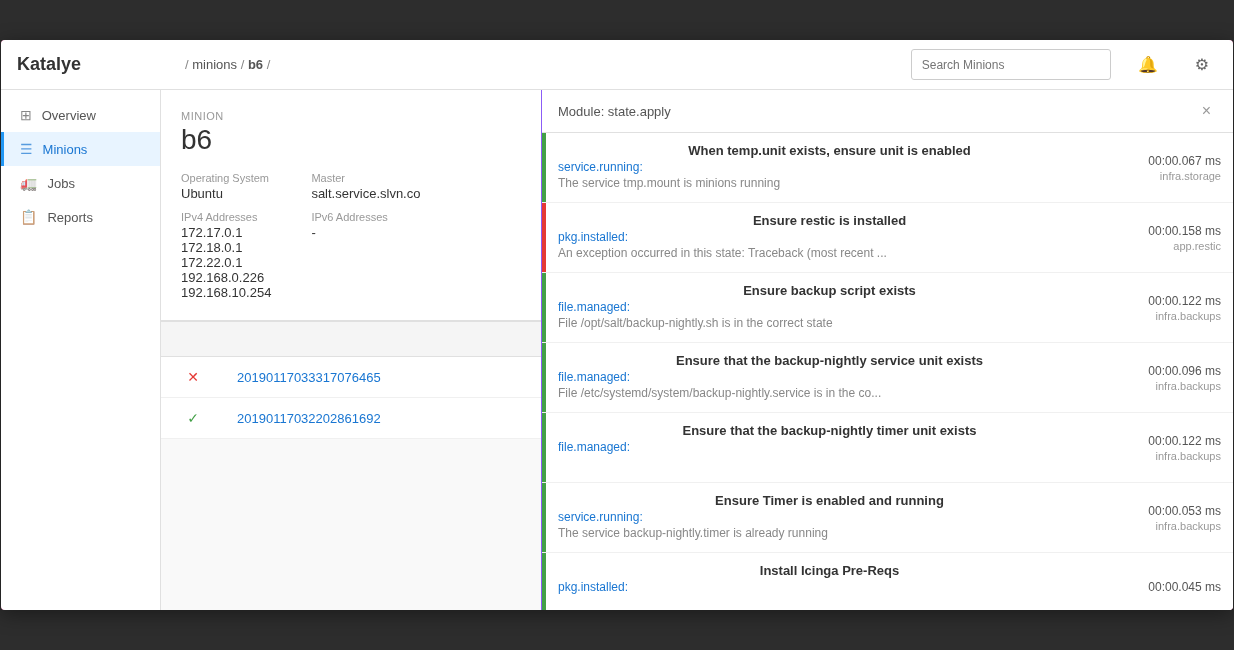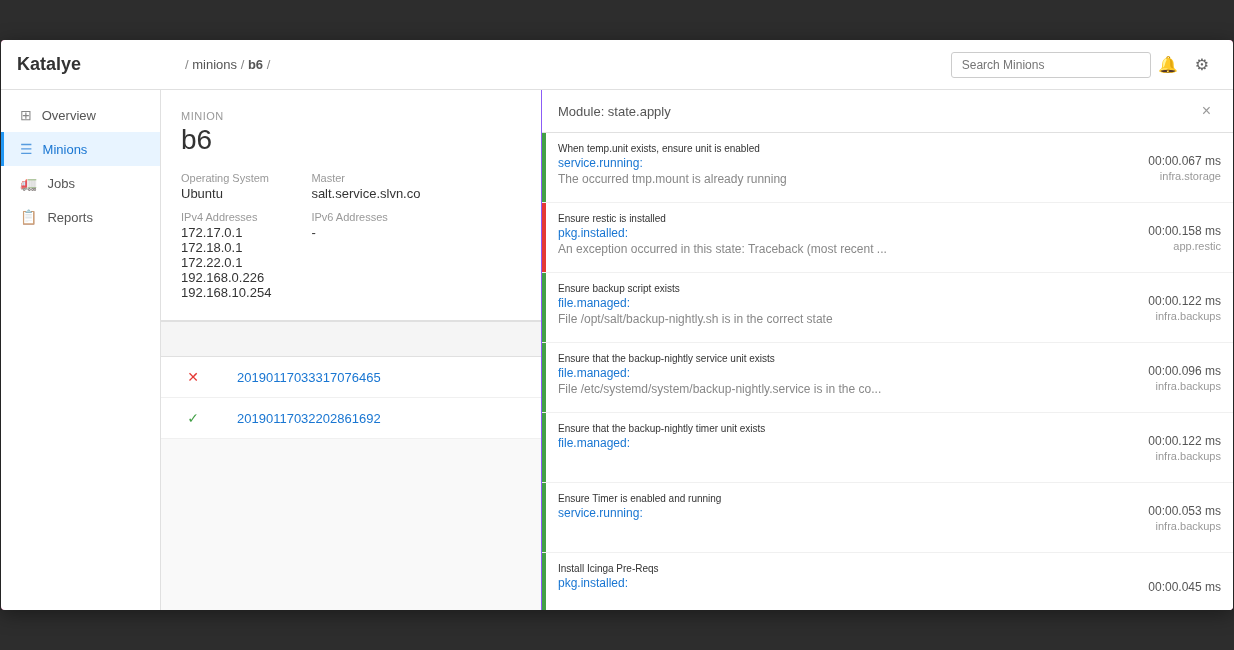--- a/index.html
+++ b/index.html
@@ -42,22 +42,21 @@
     .breadcrumb {
       flex: 1;
       color: #555;
       font-size: 13px;
       padding-left: 8px;
     }
     .breadcrumb span { color: #888; }
     .breadcrumb a { color: #555; text-decoration: none; }
     .top-bar-actions {
       display: flex;
-      align-items: center;
-      gap: 0;
+      gap: 20px;
     }
     .search-box {
       border: 1px solid #ccc;
       border-radius: 3px;
       padding: 5px 10px;
       font-size: 12px;
       width: 200px;
       color: #555;
       outline: none;
     }
@@ -226,23 +225,24 @@
       width: 4px;
       flex-shrink: 0;
     }
     .status-bar.green { background: #43a047; }
     .status-bar.red { background: #e53935; }
     .item-content {
       flex: 1;
       padding: 10px 12px;
     }
     .item-title {
-      font-size: 10px;
+      font-size: 13px;
       color: #333;
-      font-weight: 400;
+      font-weight: 700;
+      text-align: center;
     }
     .item-subtitle {
       font-size: 12px;
       color: #1976d2;
       margin-top: 2px;
     }
     .item-desc {
       font-size: 12px;
       color: #888;
       margin-top: 2px;
@@ -361,21 +361,21 @@
           <span class="module-title">Module: state.apply</span>
           <button class="module-close">×</button>
         </div>
         <div class="module-items" id="module-items-container">
 
         <div class="module-item">
     <div class="status-bar green"></div>
     <div class="item-content">
       <div class="item-title">When temp.unit exists, ensure unit is enabled</div>
       <div class="item-subtitle">service.running:</div>
-      <div class="item-desc">The occurred tmp.mount is already running</div>
+      <div class="item-desc">The service tmp.mount is minions running</div>
     </div>
     <div class="item-meta">
       <div class="item-time">00:00.067 ms</div>
       <div class="item-tag">infra.storage</div>
     </div>
   </div>
             <div class="module-item">
     <div class="status-bar red"></div>
     <div class="item-content">
       <div class="item-title">Ensure restic is installed</div>
@@ -420,20 +420,21 @@
     <div class="item-meta">
       <div class="item-time">00:00.122 ms</div>
       <div class="item-tag">infra.backups</div>
     </div>
   </div>
             <div class="module-item">
     <div class="status-bar green"></div>
     <div class="item-content">
       <div class="item-title">Ensure Timer is enabled and running</div>
       <div class="item-subtitle">service.running:</div>
+      <div class="item-desc">The service backup-nightly.timer is already running</div>
     </div>
     <div class="item-meta">
       <div class="item-time">00:00.053 ms</div>
       <div class="item-tag">infra.backups</div>
     </div>
   </div>
             <div class="module-item">
     <div class="status-bar green"></div>
     <div class="item-content">
       <div class="item-title">Install Icinga Pre-Reqs</div>

